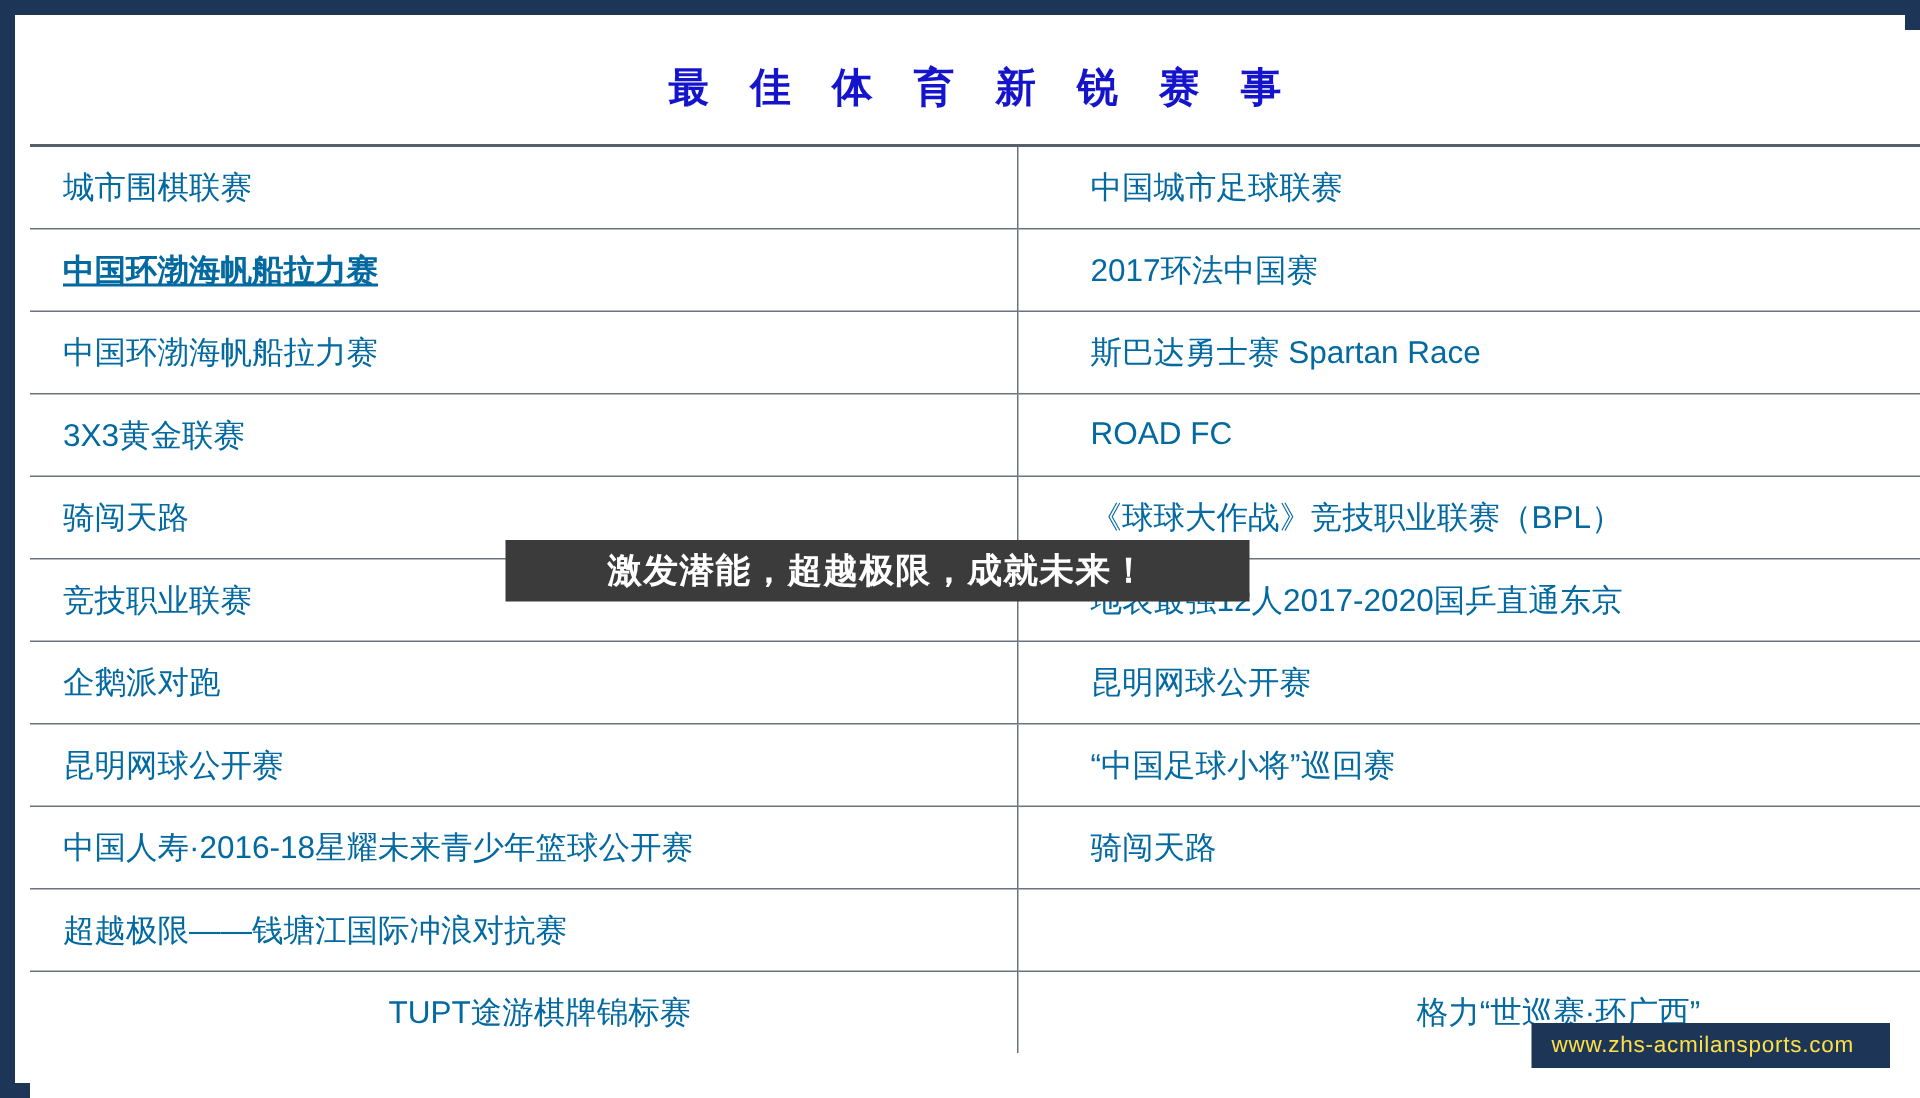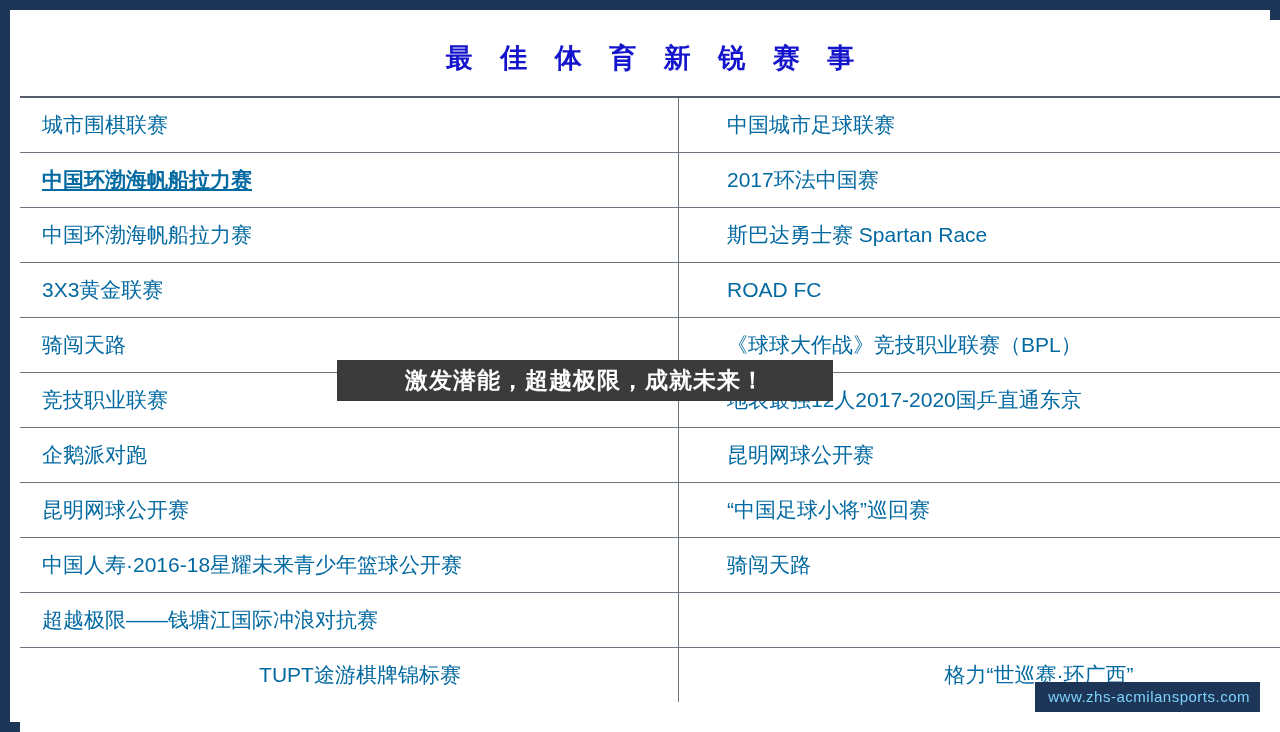--- a/index.html
+++ b/index.html
@@ -108,24 +108,24 @@
     justify-content: center;
     white-space: nowrap;
   }
 
   
   .watermark {
     position: absolute;
     right: 10px;
     bottom: 10px;
     background: #1d3557;
-    color: #7dd3fc;
+    color: #fde047;
     font-size: 15px;
     letter-spacing: 0.5px;
-    padding: 6px 10px 7px 13px;
+    padding: 6px 24px 7px 13px;
     white-space: nowrap;
     margin-left: 20px;
   }
 </style>
 </head>
 <body>
 
 <div class="page-frame">
   <div class="inner">
 

